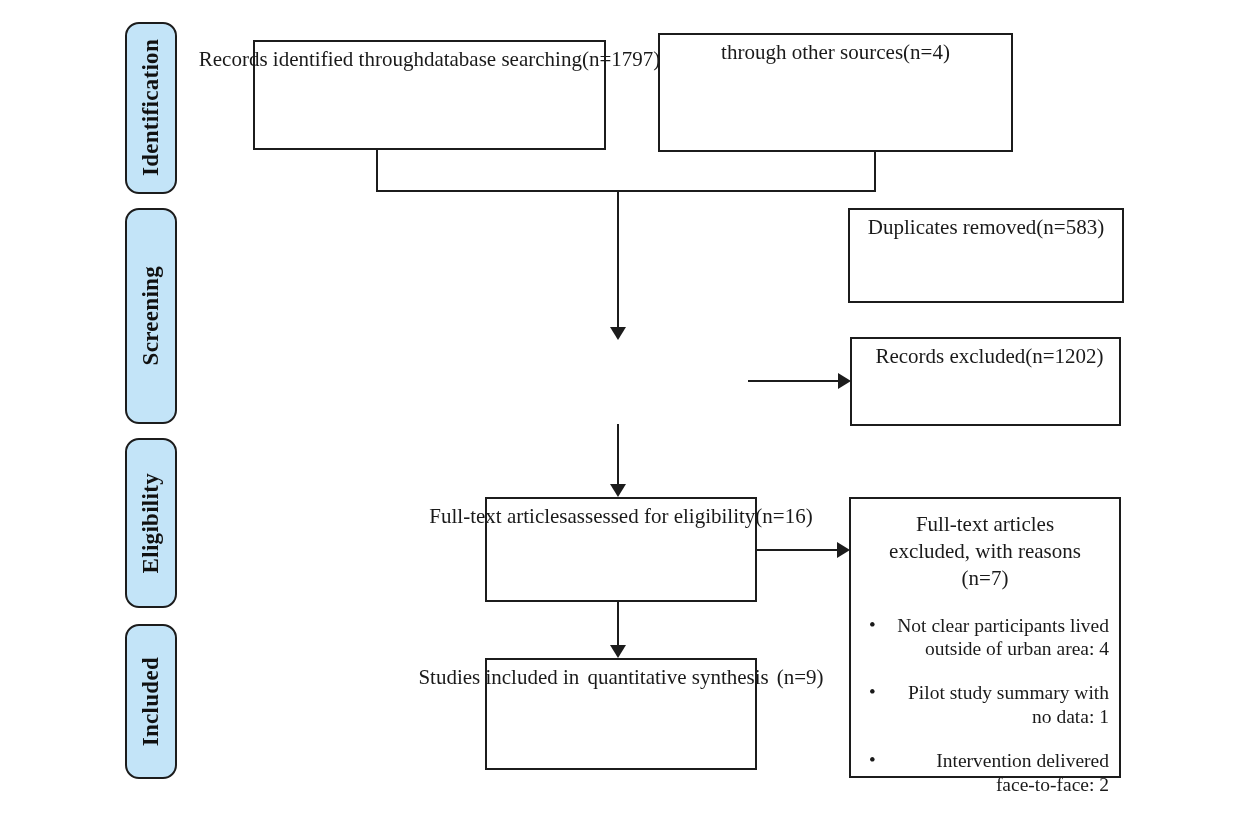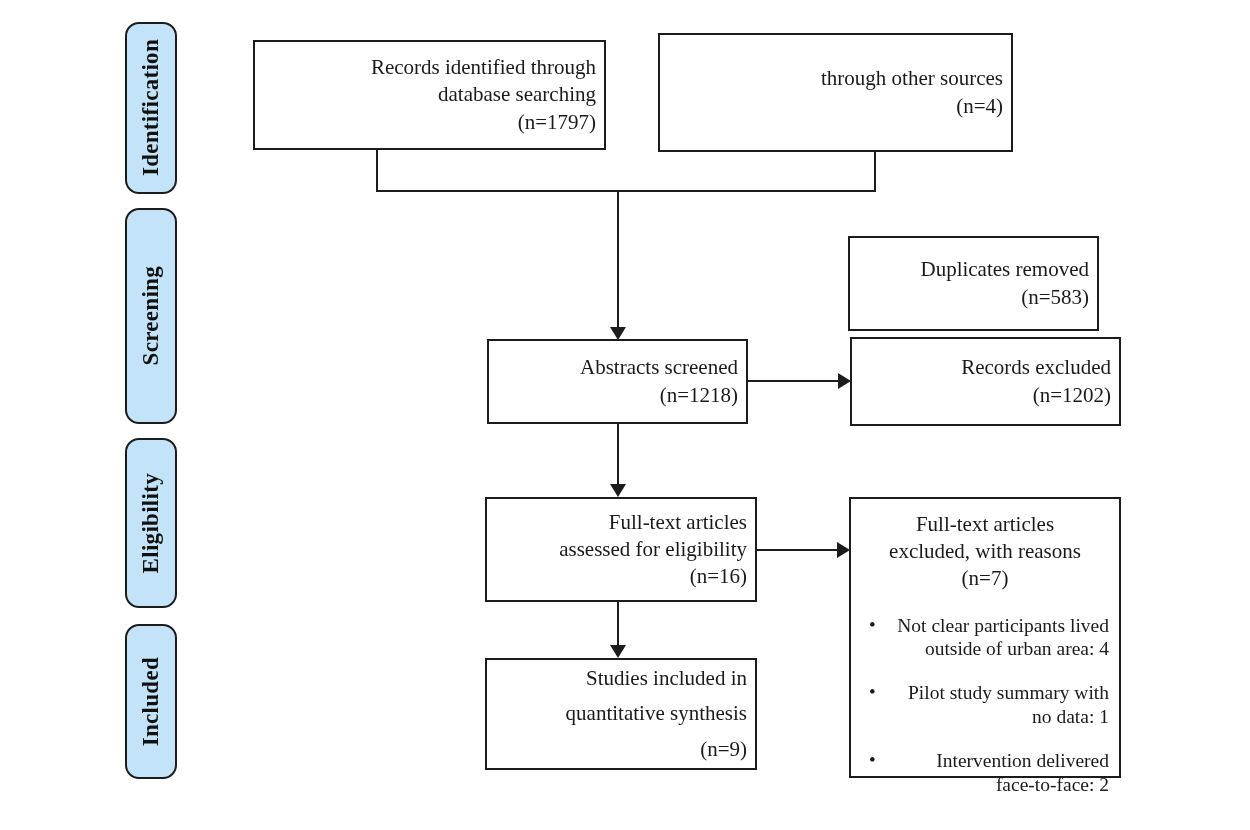--- a/index.html
+++ b/index.html
@@ -43,22 +43,22 @@
     color: #111111;
   }
 
   
   .flow-box {
     position: absolute;
     background: #ffffff;
     border: 2px solid #1c1c1c;
     box-sizing: border-box;
     display: flex;
-    flex-direction: column;
-    align-items: flex-end;
+    flex-direction: row;
+    align-items: flex-start;
     justify-content: center;
     text-align: center;
     font-size: 21px;
     line-height: 1.3;
     padding: 4px 8px;
   }
   .flow-box .line { display: block; white-space: nowrap; }
 
   
   .reasons-box {
@@ -153,29 +153,25 @@
     <span class="line">through other sources</span>
     <span class="line">(n=4)</span>
   </div>
 
   <div class="conn conn-v" style="left:376px; top:150px; height:41px;"></div>
   <div class="conn conn-v" style="left:874px; top:152px; height:39px;"></div>
   <div class="conn conn-h" style="left:376px; top:190px; width:500px;"></div>
   <div class="conn conn-v" style="left:617px; top:190px; height:142px;"></div>
   <div class="arrow-down" style="left:610px; top:327px;"></div>
 
-  <div class="flow-box" style="left:848px; top:208px; width:251px; height:95px;margin-top:28px;">
+  <div class="flow-box" style="left:848px; top:208px; width:276px; height:95px;">
     <span class="line">Duplicates removed</span>
     <span class="line">(n=583)</span>
   </div>
 
-  <div class="flow-box" style="left:487px; top:339px; width:261px; height:85px;">
-    <span class="line">Abstracts screened</span>
-    <span class="line">(n=1218)</span>
-  </div>
 
   <div class="flow-box" style="left:850px; top:337px; width:271px; height:89px;padding-left:16px;">
     <span class="line">Records excluded</span>
     <span class="line">(n=1202)</span>
   </div>
 
   <div class="conn conn-h" style="left:748px; top:380px; width:93px;"></div>
   <div class="arrow-right" style="left:838px; top:373px;"></div>
 
   <div class="conn conn-v" style="left:617px; top:424px; height:62px;"></div>

